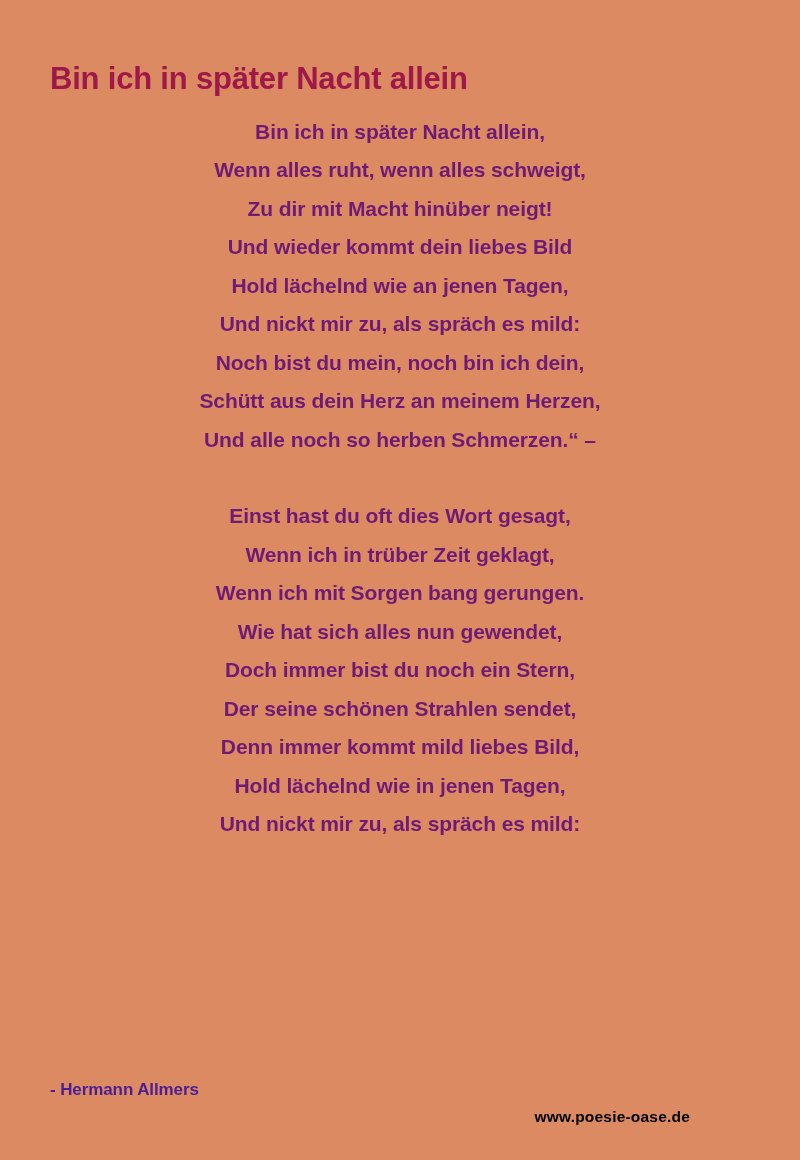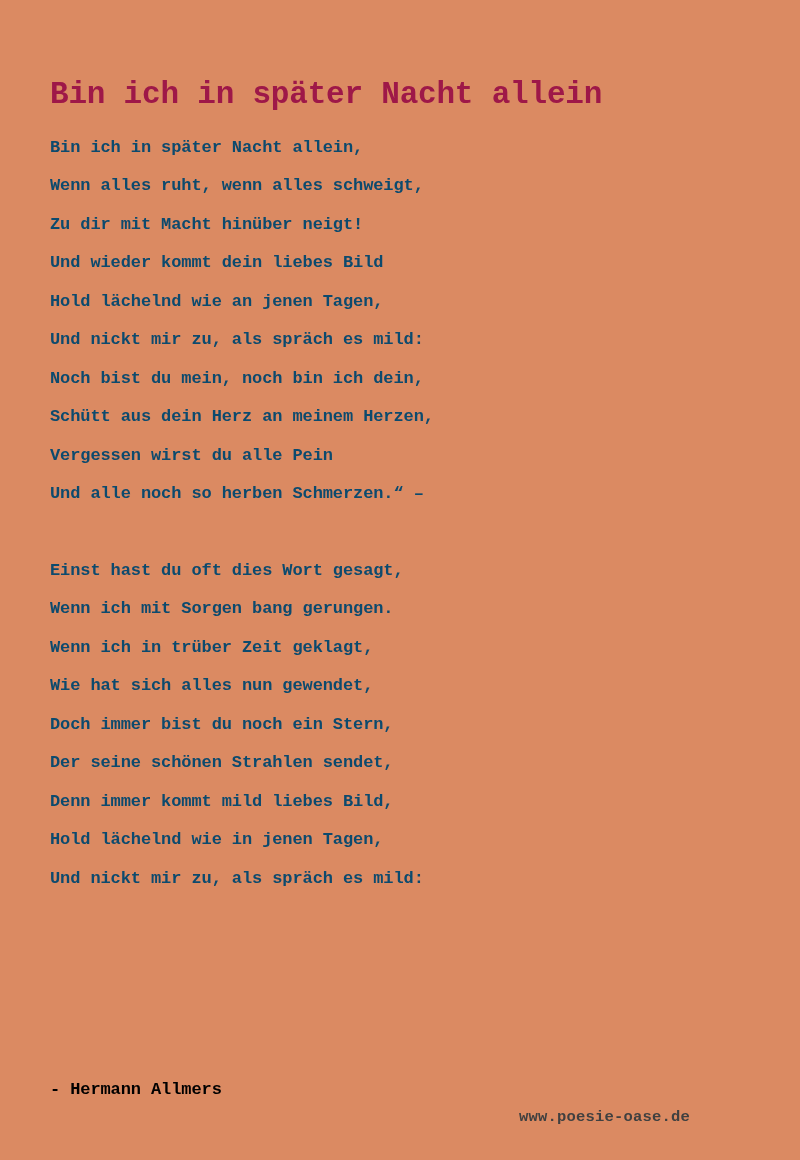--- a/index.html
+++ b/index.html
@@ -11,61 +11,61 @@
     height: 1160px;
     background: #db8a62;
     font-family: "Liberation Sans", sans-serif;
     overflow: hidden;
   }
   .page {
     position: relative;
     width: 800px;
     height: 1040px;
     box-sizing: border-box;
-    padding: 76px 50px 0 50px;
-    font-family: Liberation Mono, monospace;
+    padding: 60px 50px 0 50px;
   }
   .poem-title {
     color: #9e1848;
     font-size: 31px;
     font-weight: bold;
     letter-spacing: -0.2px;
     margin: 0 0 14px 0;
     line-height: 1.25;
   }
   .poem-body {
-    color: #0c4a6e;
-    font-size: 17px;
+    color: #701a75;
+    font-size: 21px;
     font-weight: bold;
     line-height: 38.5px;
     letter-spacing: -0.1px;
+    text-align: center;
   }
   .stanza {
     margin: 0 0 38px 0;
   }
   .stanza:last-of-type {
     margin-bottom: 0;
   }
   .line {
     white-space: pre;
   }
   .author {
     position: absolute;
     left: 50px;
     top: 1080px;
-    color: #000000;
+    color: #4c1d95;
     font-size: 17px;
     font-weight: bold;
     letter-spacing: -0.1px;
   }
   .site-url {
     position: absolute;
     right: 110px;
     top: 1108px;
-    color: #404040;
+    color: #000000;
     font-size: 15.5px;
     font-weight: bold;
     letter-spacing: 0.2px;
   }
 </style>
 </head>
 <body>
 
 <div class="page">
 
@@ -74,27 +74,26 @@
   <div class="poem-body">
     <div class="stanza">
       <div class="line">Bin ich in später Nacht allein,</div>
       <div class="line">Wenn alles ruht, wenn alles schweigt,</div>
       <div class="line">Zu dir mit Macht hinüber neigt!</div>
       <div class="line">Und wieder kommt dein liebes Bild</div>
       <div class="line">Hold lächelnd wie an jenen Tagen,</div>
       <div class="line">Und nickt mir zu, als spräch es mild:</div>
       <div class="line">Noch bist du mein, noch bin ich dein,</div>
       <div class="line">Schütt aus dein Herz an meinem Herzen,</div>
-      <div class="line">Vergessen wirst du alle Pein</div>
       <div class="line">Und alle noch so herben Schmerzen.“ –</div>
     </div>
     <div class="stanza">
       <div class="line">Einst hast du oft dies Wort gesagt,</div>
+      <div class="line">Wenn ich in trüber Zeit geklagt,</div>
       <div class="line">Wenn ich mit Sorgen bang gerungen.</div>
-      <div class="line">Wenn ich in trüber Zeit geklagt,</div>
       <div class="line">Wie hat sich alles nun gewendet,</div>
       <div class="line">Doch immer bist du noch ein Stern,</div>
       <div class="line">Der seine schönen Strahlen sendet,</div>
       <div class="line">Denn immer kommt mild liebes Bild,</div>
       <div class="line">Hold lächelnd wie in jenen Tagen,</div>
       <div class="line">Und nickt mir zu, als spräch es mild:</div>
     </div>
   </div>
 
   <div class="author">- Hermann Allmers</div>

